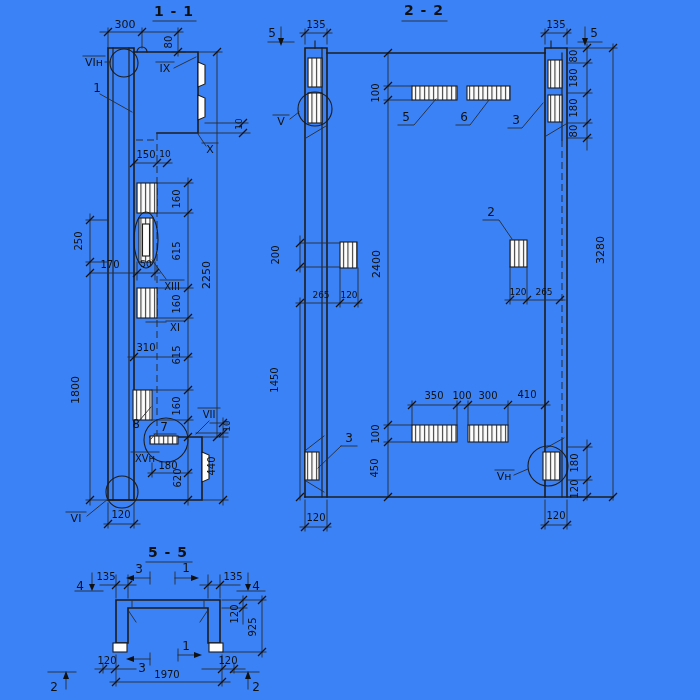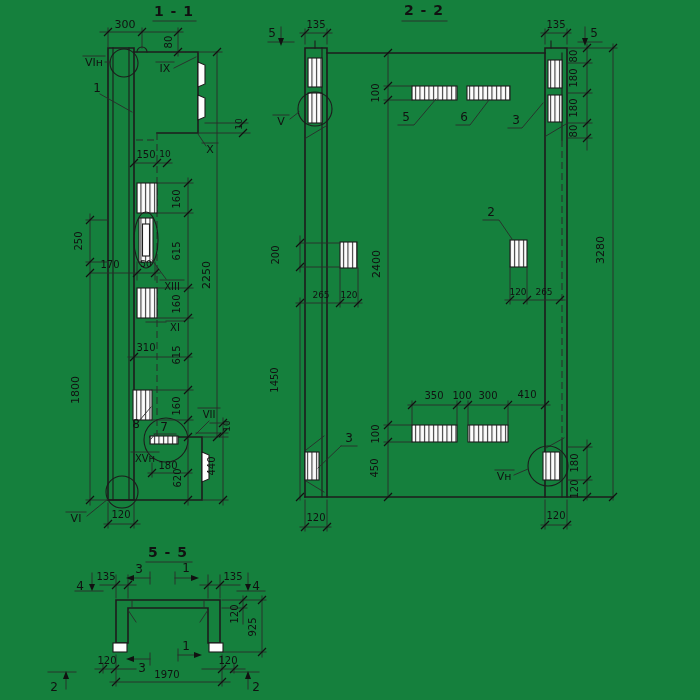--- a/index.html
+++ b/index.html
@@ -1,16 +1,16 @@
 <!DOCTYPE html>
 <html><head>
 <meta charset="utf-8">
 <style>
   html,body{margin:0;padding:0;background:#ffffff;}
-  .sheet{width:700px;height:700px;background:#15803d;position:relative;font-family:"DejaVu Sans",sans-serif;}
+  .sheet{width:700px;height:700px;background:#3b82f6;position:relative;font-family:"DejaVu Sans",sans-serif;}
   svg{display:block}
   .ol{fill:none;stroke:#1c1c1c;stroke-width:1.6;stroke-linecap:square}
   .ol2{fill:none;stroke:#1c1c1c;stroke-width:1.1;stroke-linecap:square}
   .tl{fill:none;stroke:#2a2a2a;stroke-width:0.9;stroke-linecap:square}
   .dsh{fill:none;stroke:#2a2a2a;stroke-width:1;stroke-dasharray:7 4}
   .tk{fill:none;stroke:#111;stroke-width:1.2}
   .hb{fill:url(#vh);stroke:#1c1c1c;stroke-width:1.1}
   .wt{fill:#fdfdfd;stroke:#1c1c1c;stroke-width:1.1}
   .ah{fill:#111;stroke:none}
   text{fill:#111;font-family:"DejaVu Sans",sans-serif;font-size:11px}

